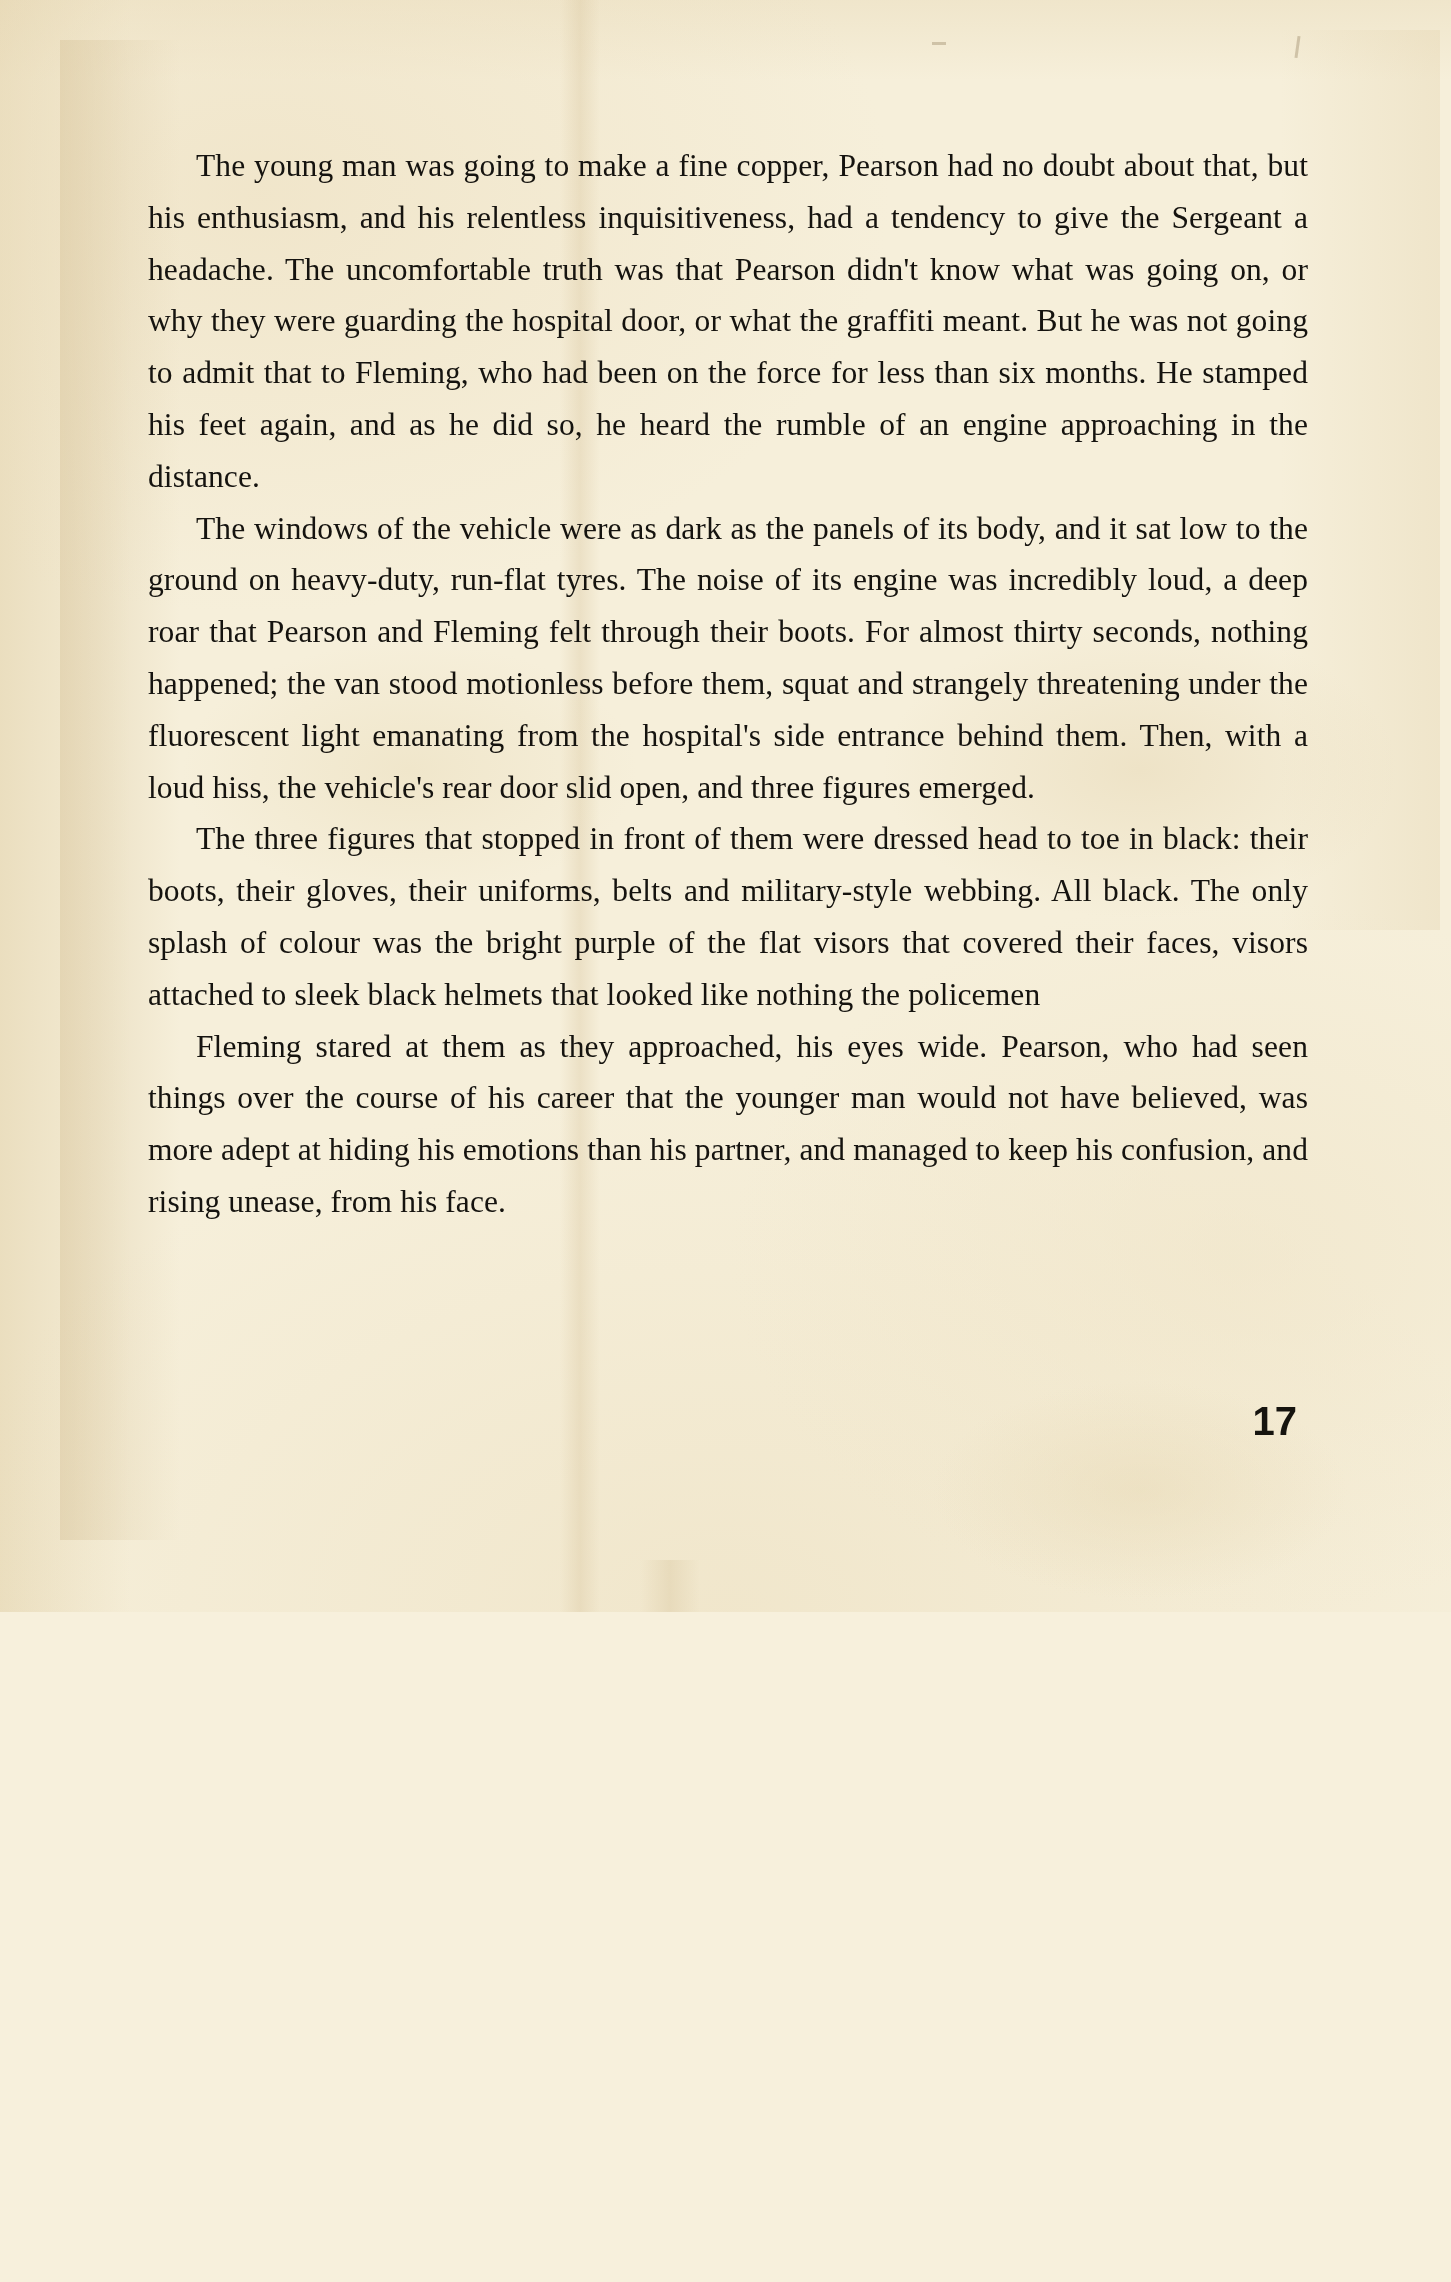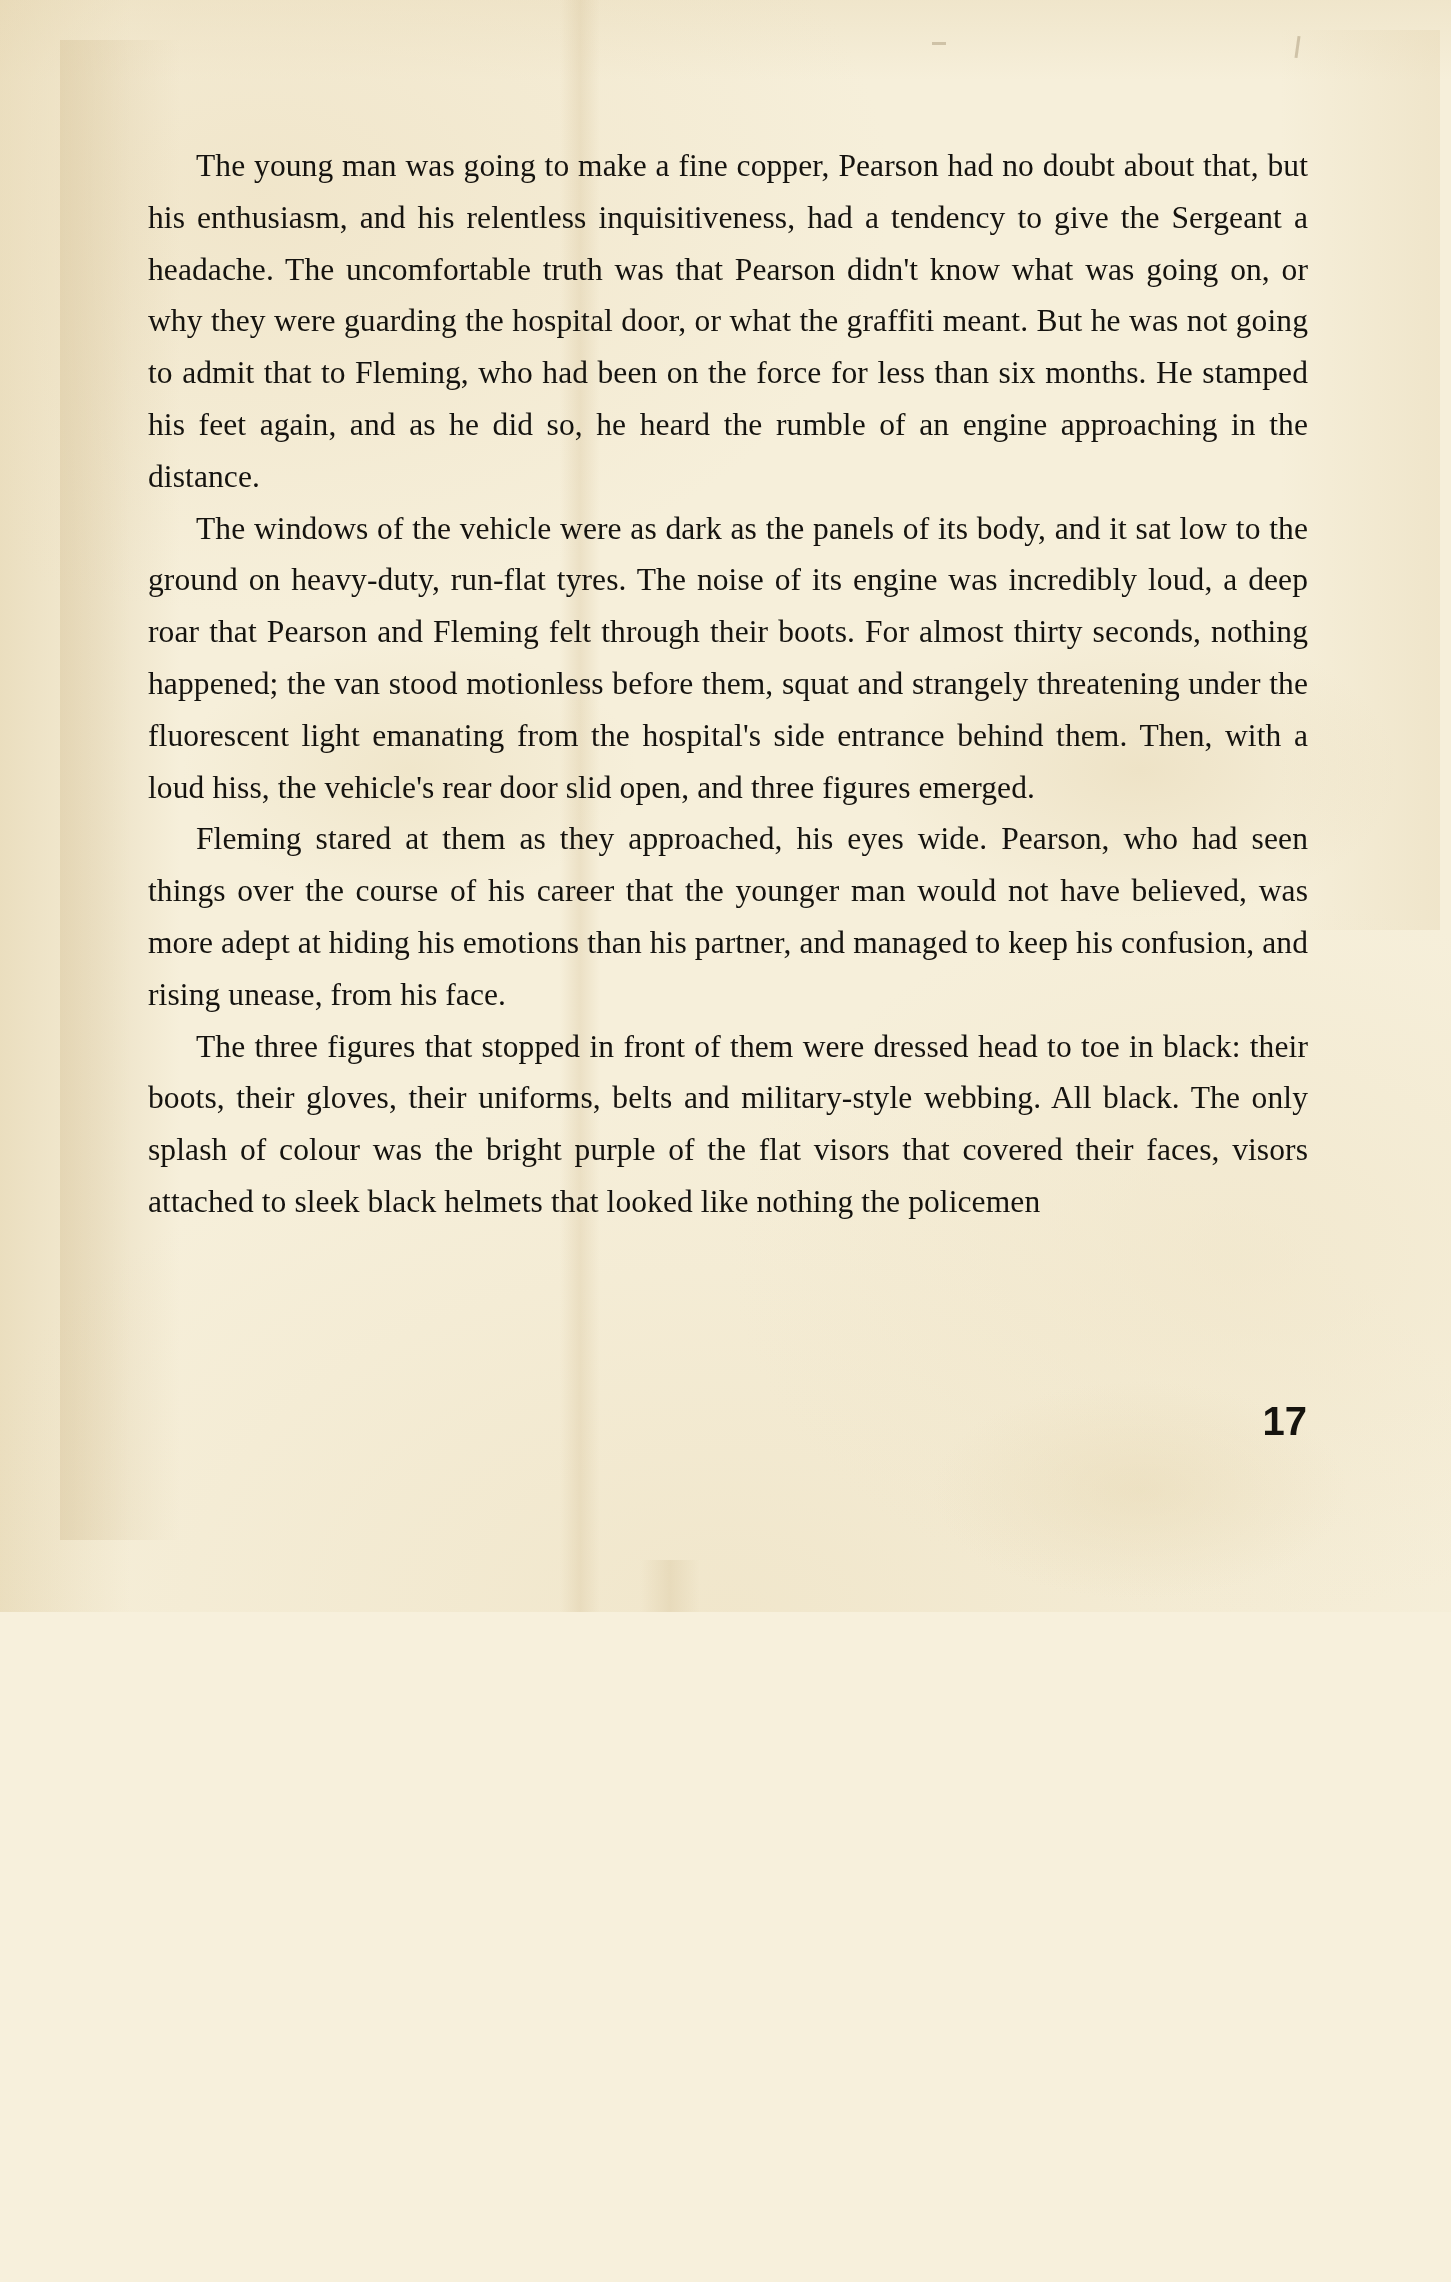--- a/index.html
+++ b/index.html
@@ -64,21 +64,21 @@
     line-height: 51.8px;
     text-align: justify;
     text-justify: inter-word;
     color: #15130f;
     text-indent: 48px;
     letter-spacing: 0.1px;
   }
   .para:last-child { text-align: justify; }
   .page-number {
     position: absolute;
-    right: 144px;
+    right: 154px;
     bottom: 168px;
     font-family: "Liberation Sans", sans-serif;
     font-weight: bold;
     font-size: 40px;
     color: #16140f;
     z-index: 3;
   }
   
   .speck {
     position: absolute;
@@ -100,18 +100,18 @@
   <div class="stain s5"></div>
   <div class="stain s6"></div>
   <div class="stain s7"></div>
   <div class="stain s8"></div>
   <div class="speck speck-a"></div>
   <div class="speck speck-b"></div>
 
   <div class="text-block">
     <p class="para">The young man was going to make a fine copper, Pearson had no doubt about that, but his enthusiasm, and his relentless inquisitiveness, had a tendency to give the Sergeant a headache. The uncomfortable truth was that Pearson didn't know what was going on, or why they were guarding the hospital door, or what the graffiti meant. But he was not going to admit that to Fleming, who had been on the force for less than six months. He stamped his feet again, and as he did so, he heard the rumble of an engine approaching in the distance.</p>
     <p class="para">The windows of the vehicle were as dark as the panels of its body, and it sat low to the ground on heavy-duty, run-flat tyres. The noise of its engine was incredibly loud, a deep roar that Pearson and Fleming felt through their boots. For almost thirty seconds, nothing happened; the van stood motionless before them, squat and strangely threatening under the fluorescent light emanating from the hospital's side entrance behind them. Then, with a loud hiss, the vehicle's rear door slid open, and three figures emerged.</p>
+    <p class="para">The three figures that stopped in front of them were dressed head to toe in black: their boots, their gloves, their uniforms, belts and military-style webbing. All black. The only splash of colour was the bright purple of the flat visors that covered their faces, visors attached to sleek black helmets that looked like nothing the policemen</p>
     <p class="para">Fleming stared at them as they approached, his eyes wide. Pearson, who had seen things over the course of his career that the younger man would not have believed, was more adept at hiding his emotions than his partner, and managed to keep his confusion, and rising unease, from his face.</p>
-    <p class="para">The three figures that stopped in front of them were dressed head to toe in black: their boots, their gloves, their uniforms, belts and military-style webbing. All black. The only splash of colour was the bright purple of the flat visors that covered their faces, visors attached to sleek black helmets that looked like nothing the policemen</p>
   </div>
 
   <div class="page-number">17</div>
 </div>
 
 </body></html>

